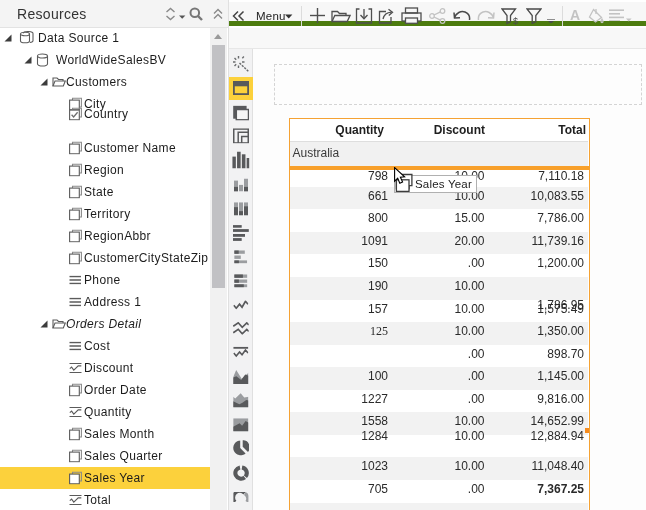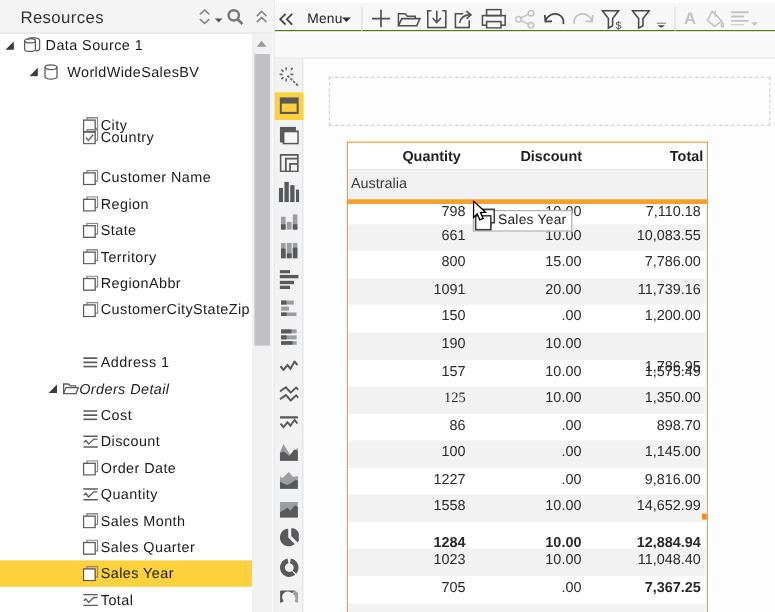--- a/index.html
+++ b/index.html
@@ -11,21 +11,21 @@
   #lph { left:0; top:0; width:228px; height:28px; background:#f4f4f4; border-bottom:1px solid #e3e3e3; }
   #lph .title { position:absolute; left:17px; top:6px; font-size:14px; letter-spacing:0.3px; color:#333; }
   .trow { position:absolute; left:0; width:210px; height:22px; }
   .trow.hl { background:#fcd13c; }
   .tlabel { position:absolute; top:50%; transform:translateY(-50%); font-size:12px; letter-spacing:0.35px; color:#1c1c1c; white-space:nowrap; }
   .ticon { position:absolute; top:50%; transform:translateY(-50%); height:auto; line-height:0; }
   .texp { position:absolute; top:50%; transform:translateY(-50%); line-height:0; }
   #sbar { left:210px; top:28px; width:16.5px; height:482px; background:#f1f1f1; }
   #sthumb { position:absolute; left:2px; top:17px; width:12.5px; height:243px; background:#c1c1c4; }
   #sarrow { position:absolute; left:3.5px; top:6px; width:0; height:0; border-left:4.5px solid transparent; border-right:4.5px solid transparent; border-bottom:5.5px solid #9a9a9a; }
-  #topbar { left:229px; top:2px; width:417px; height:24px; background:#f7f7f7; border-bottom:1px solid #4d7c0f; }
+  #topbar { left:229px; top:2px; width:417px; height:24px; background:#f7f7f7; border-bottom:5px solid #4d7c0f; }
   .vsep { position:absolute; top:4px; width:1px; height:20px; background:#dcdcdc; }
   #band { left:229px; top:28px; width:417px; height:21px; background:#f8f8f8; border-bottom:1px solid #e7e7e7; }
   #strip { left:229px; top:49px; width:24px; height:461px; background:#f2f2f3; border-right:1px solid #e0e0e0; }
   #canvas { left:253px; top:49px; width:393px; height:461px; background:#fdfdfd; }
   .sicon { position:absolute; left:50%; transform:translate(-50%,-50%); line-height:0; }
   #stripyellow { position:absolute; left:0; top:28px; width:24px; height:23.3px; background:#fcd13c; }
   #dashbox { left:274px; top:64px; width:368px; height:41px; border:1px dashed #d4d4d4; background:#fdfdfd; }
   #rtable { left:289px; top:118px; width:301px; height:392px; border-left:1.5px solid #f5a233; border-right:1.5px solid #f5a233; border-top:1.5px solid #f5a233; background:#fff; }
   #thead span { position:absolute; top:1px; height:21px; line-height:21px; font-weight:bold; font-size:12px; color:#1f1f1f; }
   #theadline { position:absolute; left:0; top:22px; width:298px; height:1px; background:#dedede; }
@@ -101,20 +101,36 @@
       <span class="ticon" style="left:36px;">
         <svg width="13" height="15" viewBox="0 0 13 15" style="">
           <g fill="none" stroke="#5b5b5b" stroke-width="1.1">
             <path d="M1.5 3.5 v8 a5 2 0 0 0 10 0 v-8"></path>
             <ellipse cx="6.5" cy="3.5" rx="5" ry="2"></ellipse>
           </g>
         </svg>
       </span>
       <span class="tlabel" style="left:56px;">WorldWideSalesBV</span>
     </div>
+    <div class="trow" style="top:71.0px;">
+      <span class="texp" style="left:40px;">
+        <svg width="8" height="8" viewBox="0 0 8 8" style="">
+          <polygon points="7.5,0.5 7.5,7.5 0.5,7.5" fill="#3c3c3c"></polygon>
+        </svg>
+      </span>
+      <span class="ticon" style="left:52px;">
+        <svg width="14" height="11" viewBox="0 0 14 11" style="">
+          <g fill="none" stroke="#5b5b5b" stroke-width="1.1">
+            <path d="M1 9.5 L1 1.5 L5 1.5 L6.5 3 L11 3 L11 4.5"></path>
+            <path d="M1 9.5 L3 4.5 L13.3 4.5 L11.3 9.5 Z"></path>
+          </g>
+        </svg>
+      </span>
+      <span class="tlabel" style="left:66px;">Customers</span>
+    </div>
     <div class="trow" style="top:93.0px;">
       <span class="ticon" style="left:69px;">
         <svg width="13" height="13" viewBox="0 0 13 13" style="">
           <g fill="none" stroke="#5b5b5b" stroke-width="1.1">
             <path d="M3.5 2.7 L3.5 0.6 L12.4 0.6 L12.4 9.5 L10.3 9.5" stroke="#8a8a8a"></path>
             <rect x="0.6" y="2.6" width="9.7" height="9.7" fill="#fff"></rect>
           </g>
         </svg>
       </span>
       <span class="tlabel" style="left:84px;">City</span>
@@ -189,20 +205,32 @@
     <div class="trow" style="top:247.0px;">
       <span class="ticon" style="left:69px;">
         <svg width="13" height="13" viewBox="0 0 13 13" style="">
           <g fill="none" stroke="#5b5b5b" stroke-width="1.1">
             <path d="M3.5 2.7 L3.5 0.6 L12.4 0.6 L12.4 9.5 L10.3 9.5" stroke="#8a8a8a"></path>
             <rect x="0.6" y="2.6" width="9.7" height="9.7" fill="#fff"></rect>
           </g>
         </svg>
       </span>
       <span class="tlabel" style="left:84px;">CustomerCityStateZip</span>
+    </div>
+    <div class="trow" style="top:269.0px;">
+      <span class="ticon" style="left:69px;">
+        <svg width="13" height="9" viewBox="0 0 13 9" style="">
+          <g stroke="#5b5b5b" stroke-width="1.4">
+            <path d="M0.5 1 H12"></path>
+            <path d="M0.5 4.5 H12"></path>
+            <path d="M0.5 8 H12"></path>
+          </g>
+        </svg>
+      </span>
+      <span class="tlabel" style="left:84px;">Phone</span>
     </div>
     <div class="trow" style="top:291.0px;">
       <span class="ticon" style="left:69px;">
         <svg width="13" height="9" viewBox="0 0 13 9" style="">
           <g stroke="#5b5b5b" stroke-width="1.4">
             <path d="M0.5 1 H12"></path>
             <path d="M0.5 4.5 H12"></path>
             <path d="M0.5 8 H12"></path>
           </g>
         </svg>
@@ -674,40 +702,39 @@
       <span class="n1" style="line-height:19.55px;">157</span>
       <span class="n2" style="line-height:19.55px;">10.00</span>
       <span class="n3" style="line-height:19.55px;">1,575.49</span>
     </div>
       <div class="drow g" style="top:203.1px;height:22.55px;">
       <span class="n1" style="line-height:19.55px;font-family:Liberation Serif, serif;">125</span>
       <span class="n2" style="line-height:19.55px;">10.00</span>
       <span class="n3" style="line-height:19.55px;">1,350.00</span>
     </div>
       <div class="drow" style="top:225.7px;height:22.55px;">
-      <span class="n1" style="line-height:19.55px;">86</span>
       <span class="n2" style="line-height:19.55px;">.00</span>
       <span class="n3" style="line-height:19.55px;">898.70</span>
     </div>
       <div class="drow g" style="top:248.2px;height:22.55px;">
       <span class="n1" style="line-height:19.55px;">100</span>
       <span class="n2" style="line-height:19.55px;">.00</span>
       <span class="n3" style="line-height:19.55px;">1,145.00</span>
     </div>
       <div class="drow" style="top:270.8px;height:22.55px;">
       <span class="n1" style="line-height:19.55px;">1227</span>
       <span class="n2" style="line-height:19.55px;">.00</span>
       <span class="n3" style="line-height:19.55px;">9,816.00</span>
     </div>
       <div class="drow g" style="top:293.3px;height:22.55px;">
       <span class="n1" style="line-height:19.55px;">1558</span>
       <span class="n2" style="line-height:19.55px;">10.00</span>
       <span class="n3" style="line-height:19.55px;">14,652.99</span>
     </div>
-      <div class="drow" style="top:324px;height:22.55px;font-weight:bold;">
+      <div class="drow" style="top:308px;height:22.55px;">
       <span class="n1" style="line-height:19.55px;">1284</span>
       <span class="n2" style="line-height:19.55px;">10.00</span>
       <span class="n3" style="line-height:19.55px;">12,884.94</span>
     </div>
       <div class="drow g" style="top:338.4px;height:22.55px;">
       <span class="n1" style="line-height:19.55px;">1023</span>
       <span class="n2" style="line-height:19.55px;">10.00</span>
       <span class="n3" style="line-height:19.55px;">11,048.40</span>
     </div>
       <div class="drow" style="top:361.0px;height:22.55px;">

